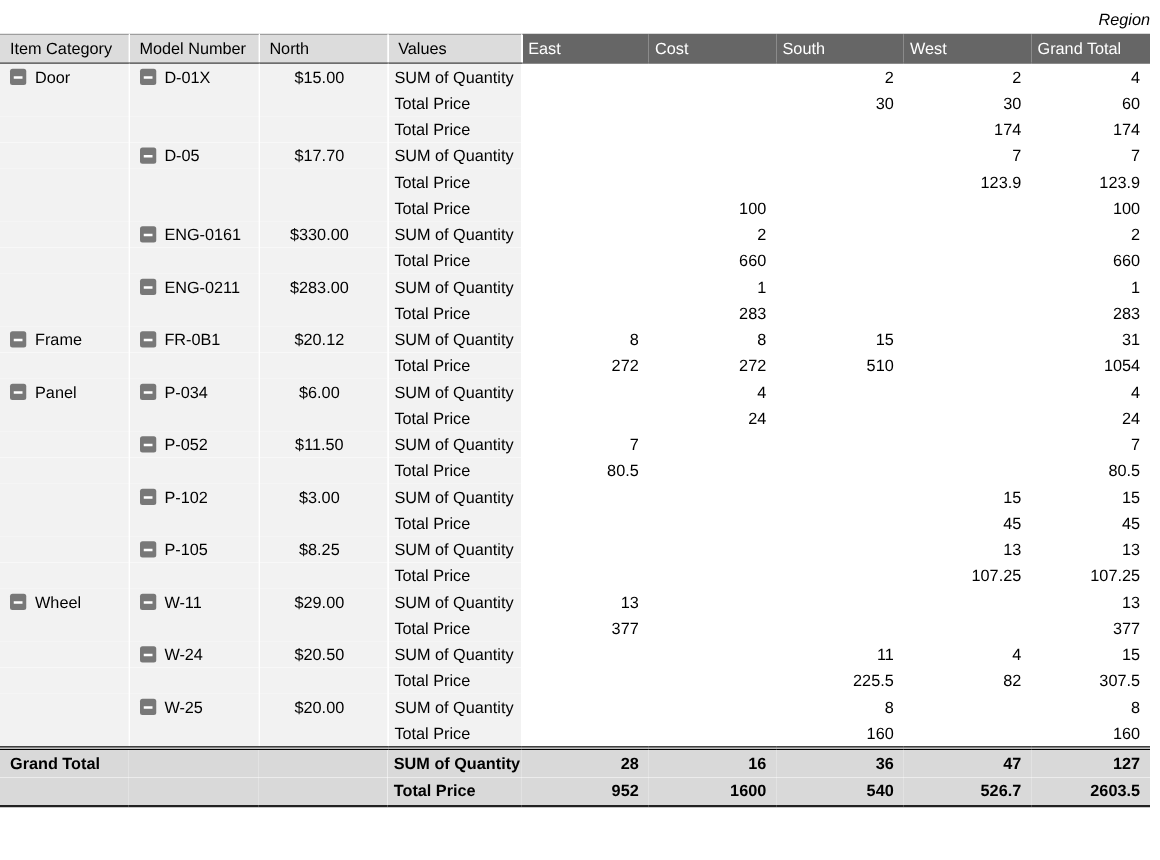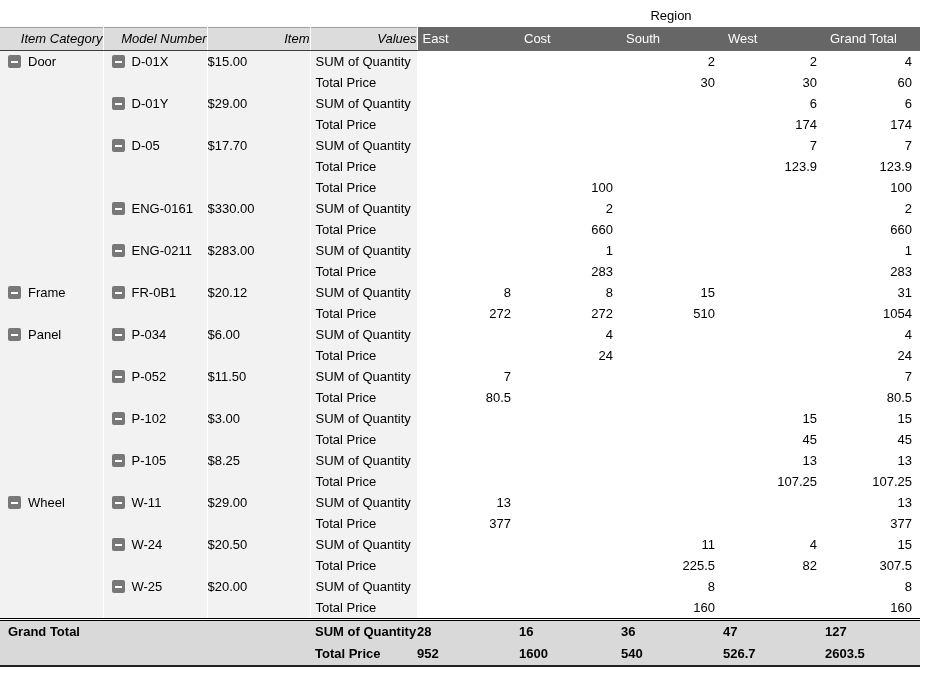--- a/index.html
+++ b/index.html
@@ -30,29 +30,29 @@
     height:21px;
     overflow:hidden;
     white-space:nowrap;
     font-weight:normal;
     vertical-align:middle;
     line-height:21px;
   }
   
   tr.region-row td{height:24px;background:#ffffff;}
   td.region-label{
-    text-align:center;
+    font-style:italic;
+    text-align:right;
     padding-left:5px;
   }
   
   tr.header-row th{height:22px;line-height:22px;}
   th.h-left{
     background:var(--left-header-bg);
-    font-style:italic;
-    text-align:right;
+    text-align:left;
     padding-left:8px;
     border-top:1px solid #9e9e9e;
     border-bottom:1px solid #3f3f3f;
     border-right:1px solid #ffffff;
   }
   th.h-left.last{border-right:1px solid #ffffff;}
   th.h-band{
     background:var(--band-bg);
     color:var(--band-text);
     text-align:left;
@@ -60,21 +60,21 @@
     border-top:1px solid var(--band-bg);
     border-bottom:1px solid var(--band-bg);
   }
   
   td.c-left{
     background:var(--left-body-bg);
     border-right:1px solid #ffffff;
     text-align:left;
   }
   td.c-cat, td.c-model{padding-left:8px;}
-  td.c-cost{text-align:left;padding-right:6px;}
+  td.c-cost{text-align:center;padding-right:6px;}
   td.c-values{padding-left:5px;border-right:none;}
   td.c-data{
     background:#ffffff;
     text-align:right;
     padding-right:8px;
   }
   
   .collapse-btn{
     display:inline-block;
     width:13px;height:13px;
@@ -93,21 +93,21 @@
   
   tr.tf td{
     background:var(--total-bg);
     font-weight:bold;
     height:22px;line-height:22px;
   }
   tr.tf-first td{border-top:3px double #000000;}
   tr.tf-last td{border-bottom:2px solid #222222;}
   tr.tf td.lbl{padding-left:8px;text-align:left;}
   tr.tf td.vlbl{padding-left:5px;text-align:left;}
-  tr.tf td.num{padding-right:8px;}
+  tr.tf td.num{text-align:right;padding-right:8px;}
 </style>
 </head>
 <body>
 
 <div class="sheet">
   <table>
     <colgroup>
       <col style="width:103px">
       <col style="width:104px">
       <col style="width:103px">
@@ -119,21 +119,21 @@
       <col style="width:95px">
     </colgroup>
     <thead>
       <tr class="region-row">
         <td colspan="4"></td>
         <td colspan="5" class="region-label">Region</td>
       </tr>
       <tr class="header-row">
         <th class="h-left">Item Category</th>
         <th class="h-left">Model Number</th>
-        <th class="h-left">Item</th>
+        <th class="h-left">North</th>
         <th class="h-left last">Values</th>
         <th class="h-band">East</th>
         <th class="h-band">Cost</th>
         <th class="h-band">South</th>
         <th class="h-band">West</th>
         <th class="h-band">Grand Total</th>
       </tr>
     </thead>
     <tbody id="pivot-body">
         <tr>
@@ -150,31 +150,20 @@
         <tr>
           <td class="c-left c-cat"></td>
           <td class="c-left c-model"></td>
           <td class="c-left c-cost"></td>
           <td class="c-left c-values">Total Price</td>
           <td class="c-data"></td>
           <td class="c-data"></td>
           <td class="c-data">30</td>
           <td class="c-data">30</td>
           <td class="c-data">60</td>
-        </tr>
-        <tr>
-          <td class="c-left c-cat"></td>
-          <td class="c-left c-model"><span class="collapse-btn"><span class="bar"></span></span><span>D-01Y</span></td>
-          <td class="c-left c-cost">$29.00</td>
-          <td class="c-left c-values">SUM of Quantity</td>
-          <td class="c-data"></td>
-          <td class="c-data"></td>
-          <td class="c-data"></td>
-          <td class="c-data">6</td>
-          <td class="c-data">6</td>
         </tr>
         <tr>
           <td class="c-left c-cat"></td>
           <td class="c-left c-model"></td>
           <td class="c-left c-cost"></td>
           <td class="c-left c-values">Total Price</td>
           <td class="c-data"></td>
           <td class="c-data"></td>
           <td class="c-data"></td>
           <td class="c-data">174</td>

